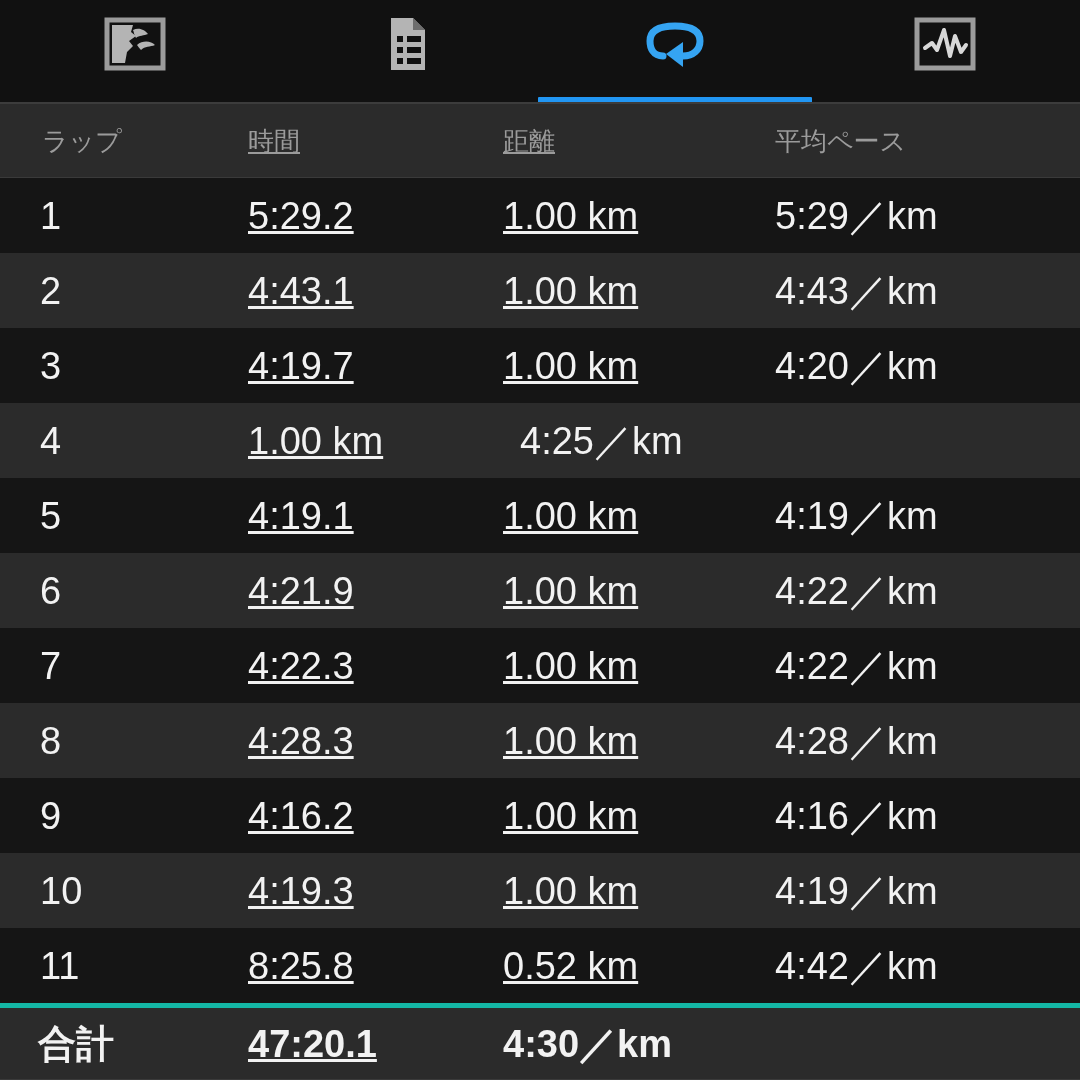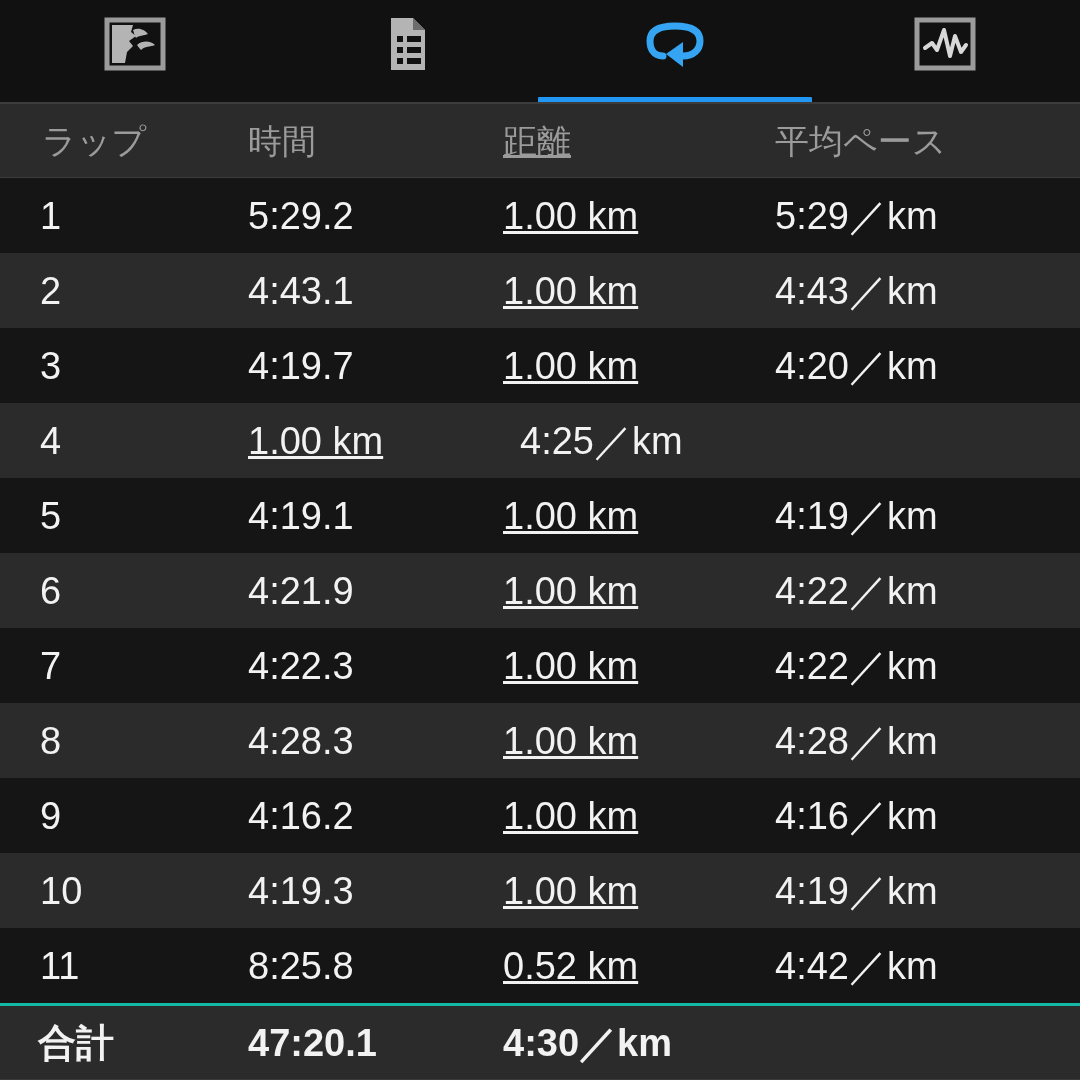--- a/index.html
+++ b/index.html
@@ -88,38 +88,38 @@
     height: 74px;
     flex: 0 0 74px;
     color: #9b9b9b;
     border-bottom: 1px solid #3a3a3a;
   }
   .row-odd  { background: #151515; }
   .row-even { background: #2b2b2b; }
   .total-row {
     background: #2b2b2b;
     font-weight: bold;
-    border-top: 3px solid #14b8a6;
+    border-top: 5px solid #14b8a6;
     height: 76px;
     flex: 0 0 76px;
   }
 
   .cell {
     color: #f2f2f2;
     font-size: 38px;
     line-height: 1;
     white-space: nowrap;
     box-sizing: border-box;
   }
   .head-row .cell {
     color: #9b9b9b;
-    font-size: 34px;
+    font-size: 26px;
   }
   .c-lap   { width: 248px; padding-left: 40px; text-align: left; }
-  .c-time  { width: 255px; text-align: left; }
+  .c-time  { width: 255px; text-align: left; text-decoration: underline; }
   .c-dist  { width: 272px; text-align: left; text-decoration: underline; }
   .c-pace  { width: 305px; text-align: left; }
 
   .head-row .c-lap  { padding-left: 42px; }
   .total-row .c-lap { padding-left: 38px; }
 
   .footer-strip {
     flex: 0 0 auto;
     height: 23px;
     background: #2b2b2b;

